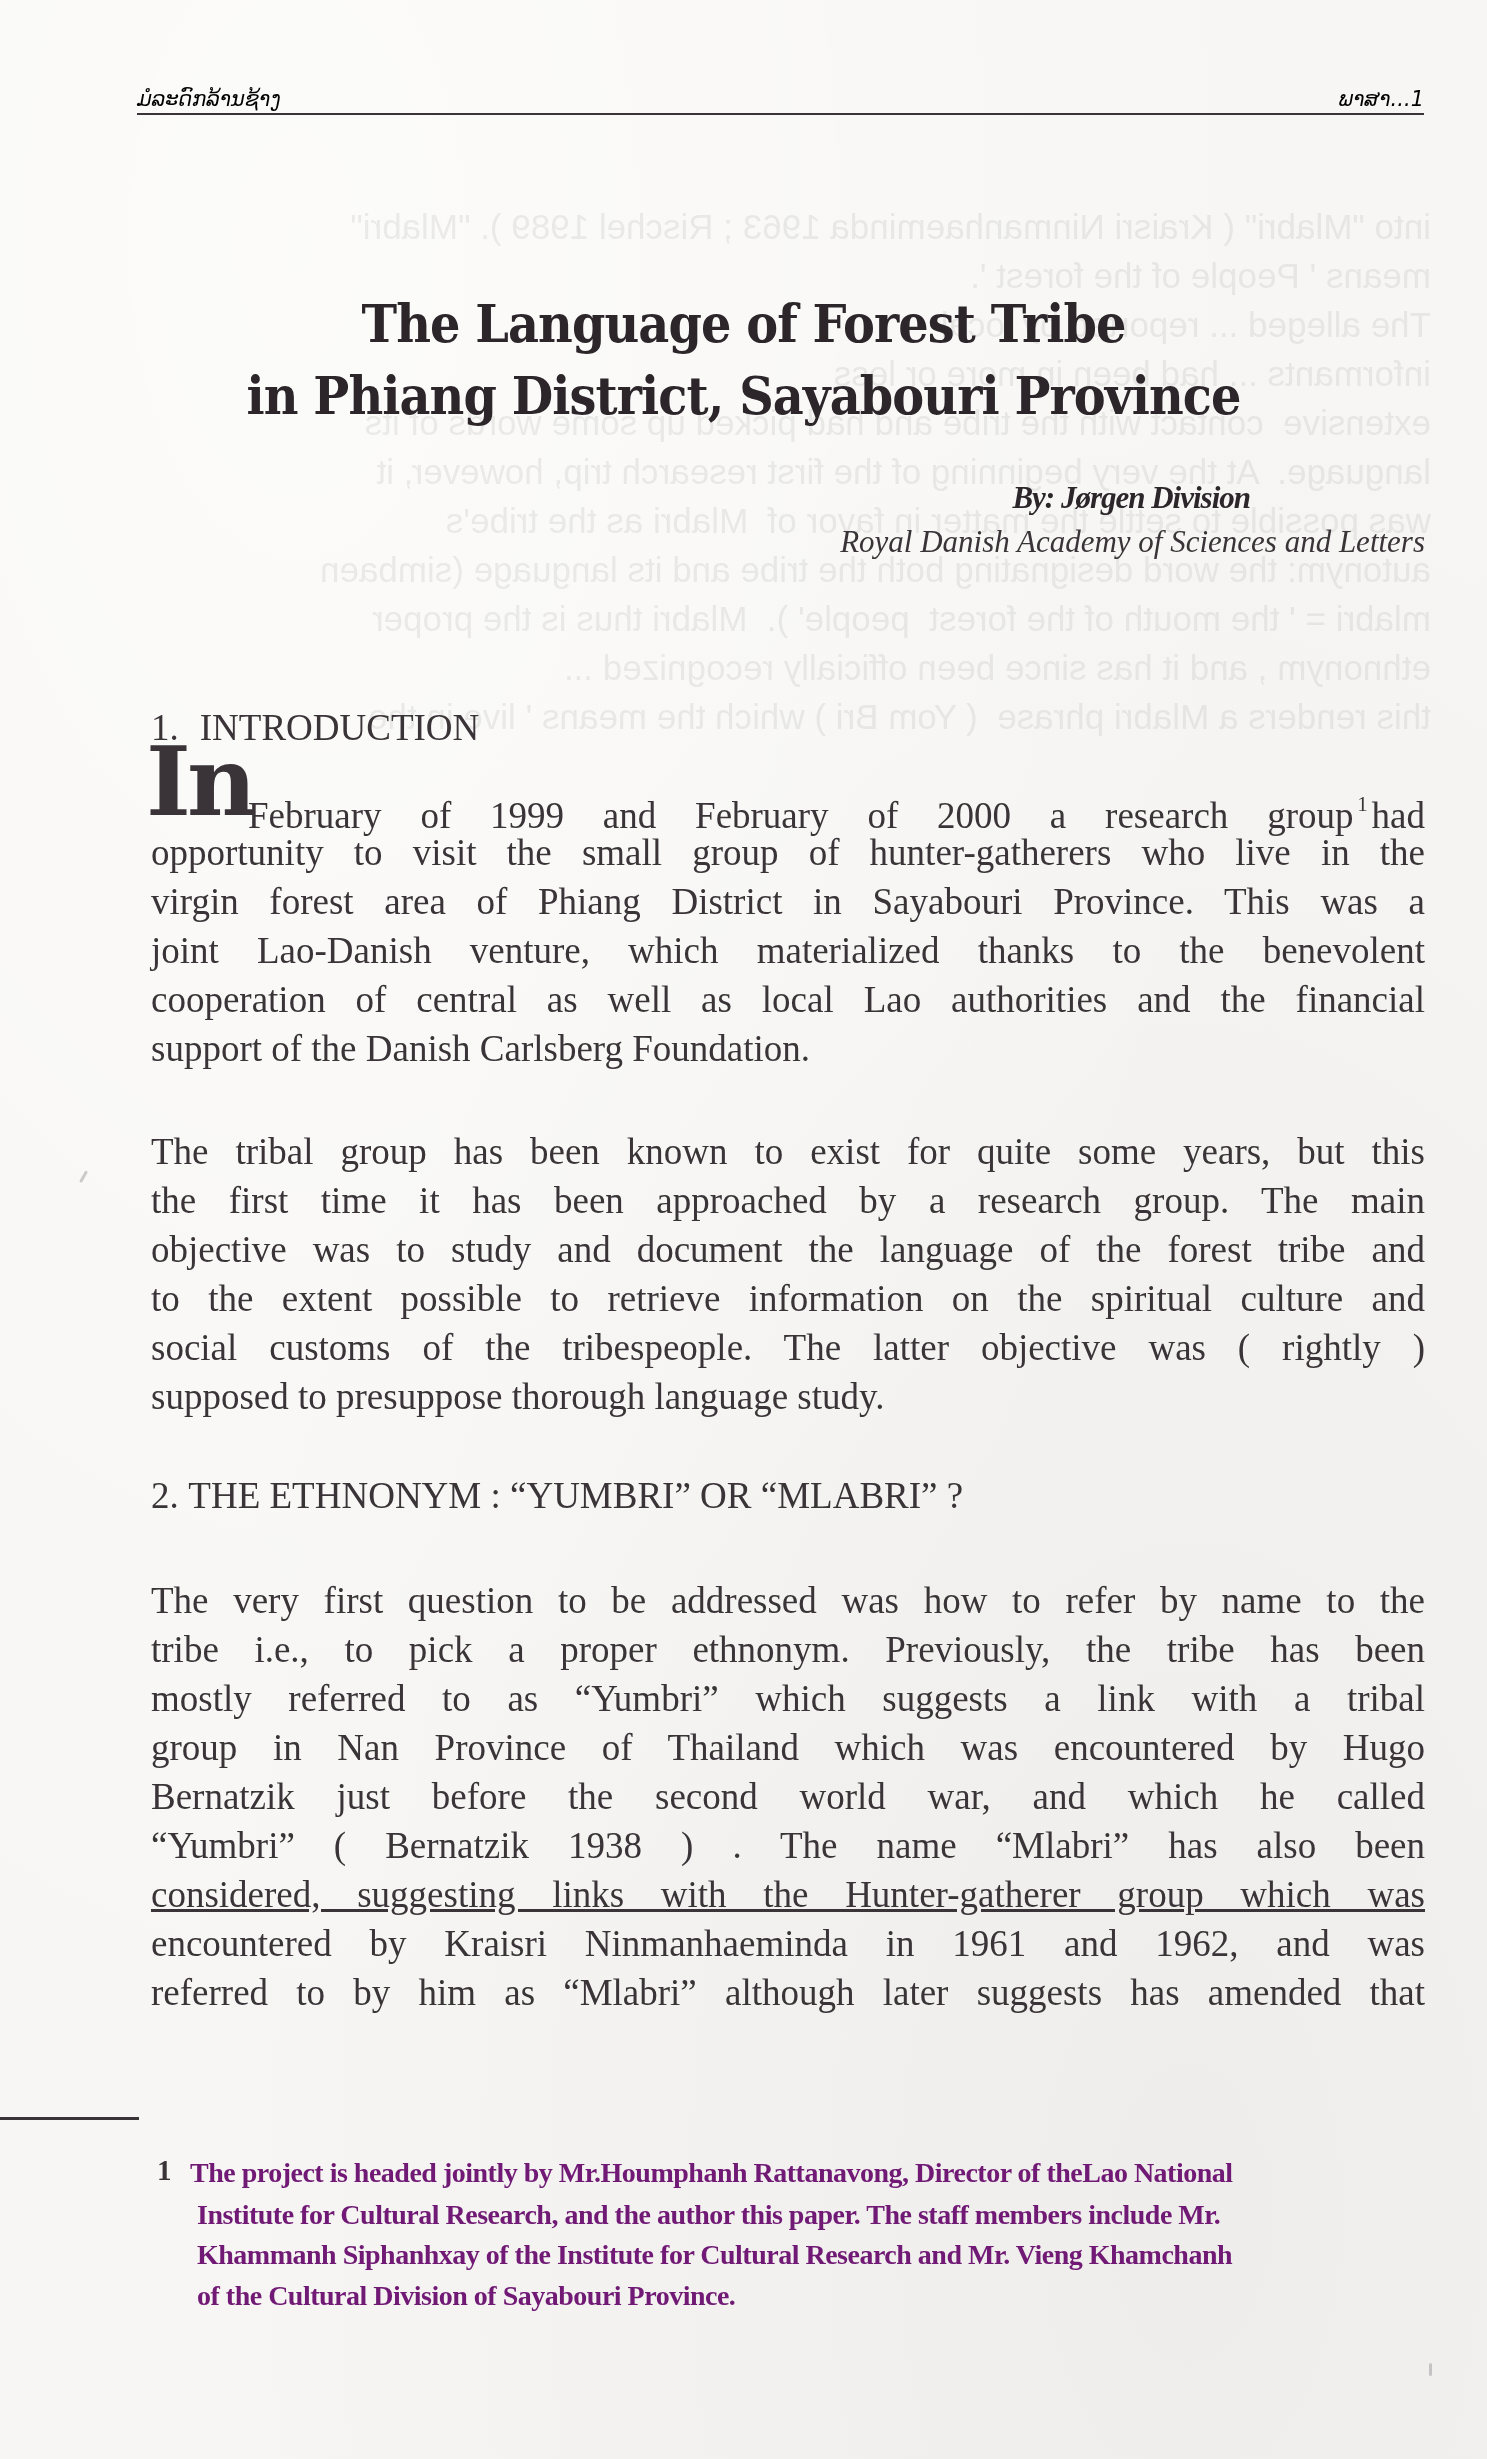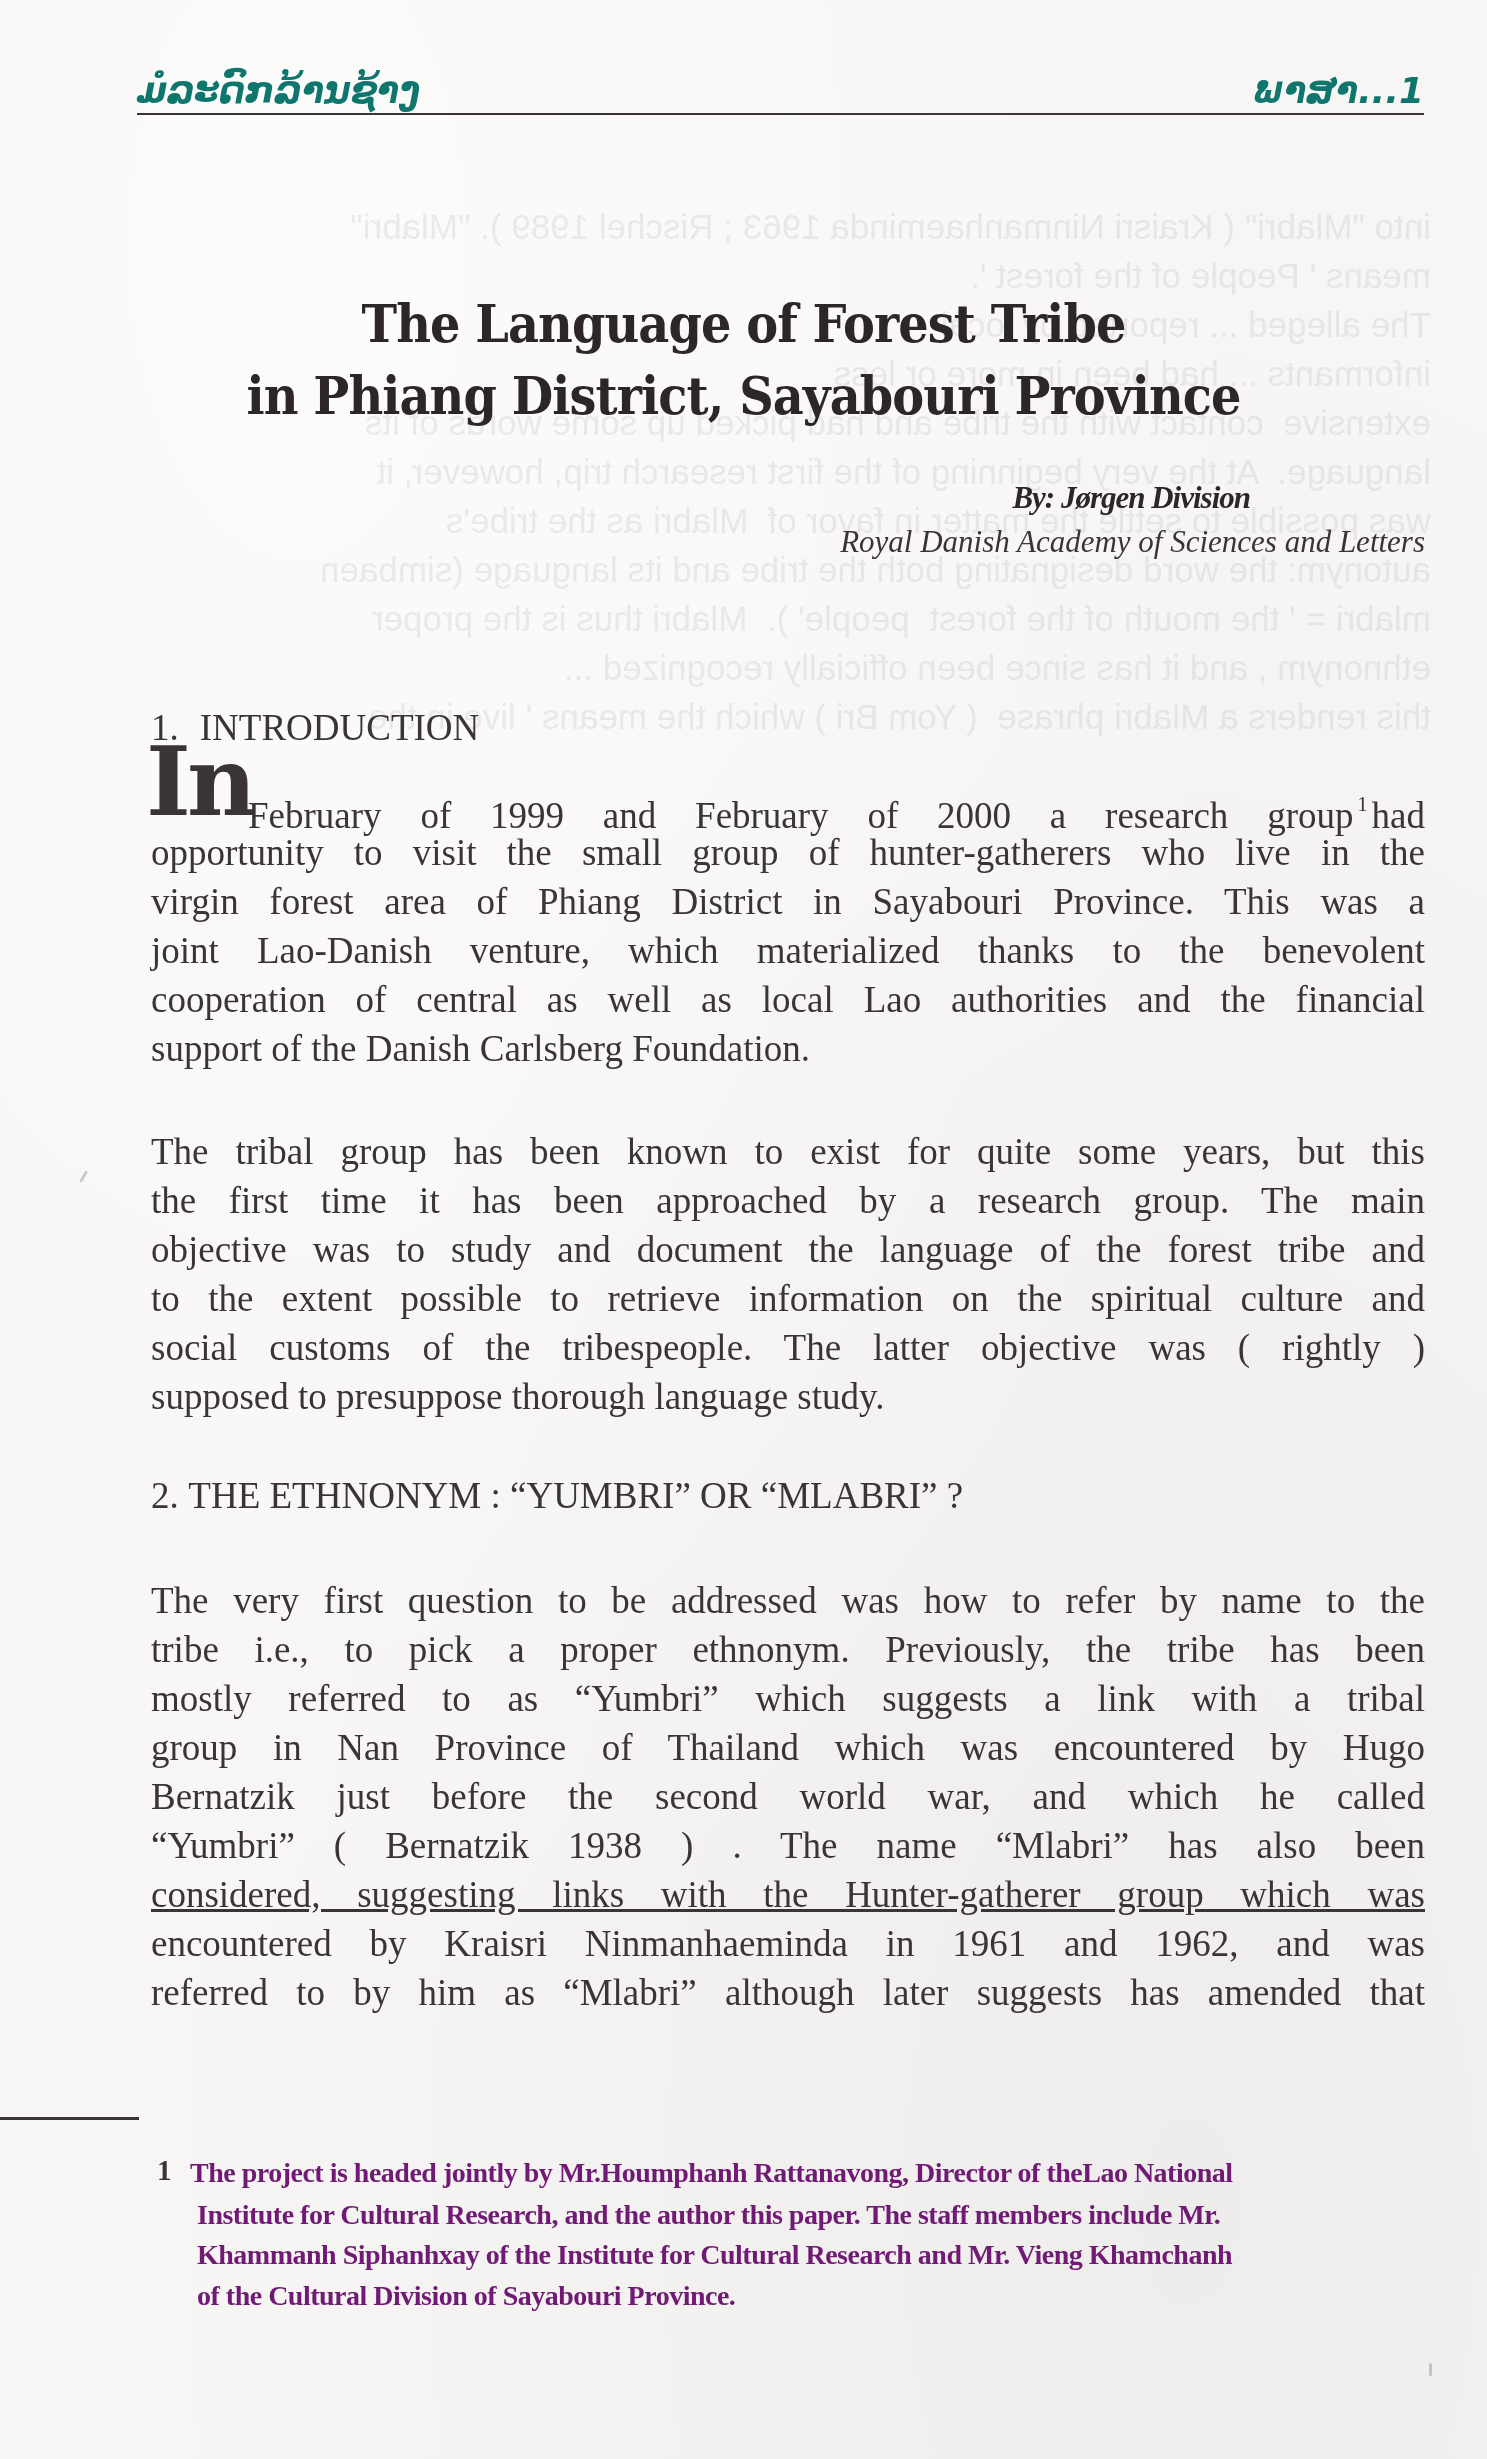--- a/index.html
+++ b/index.html
@@ -25,22 +25,22 @@
     white-space: pre;
     pointer-events: none;
   }
   .header {
     position: absolute; left: 137px; top: 69px; width: 1287px; height: 44px;
     border-bottom: 2.9px solid #3a3438;
   }
   .header .left, .header .right {
     position: absolute; bottom: 1.9px;
     font-family: "DejaVu Sans", sans-serif;
-    font-style: italic; font-weight: bold;
-    font-size: 36px; color: #0f766e;
+    font-style: italic; font-weight: normal;
+    font-size: 21px; color: #000000;
   }
   .header .left { left: 0; }
   .header .right { right: 0; }
   .title {
     position: absolute; left: 0; width: 1487px; text-align: center;
     font-family: "DejaVu Serif", serif; font-weight: bold;
     font-size: 52px; color: #2c262b; letter-spacing: -1px;
     transform: scaleX(0.92);
   }
   .title.l1 { top: 293px; }

